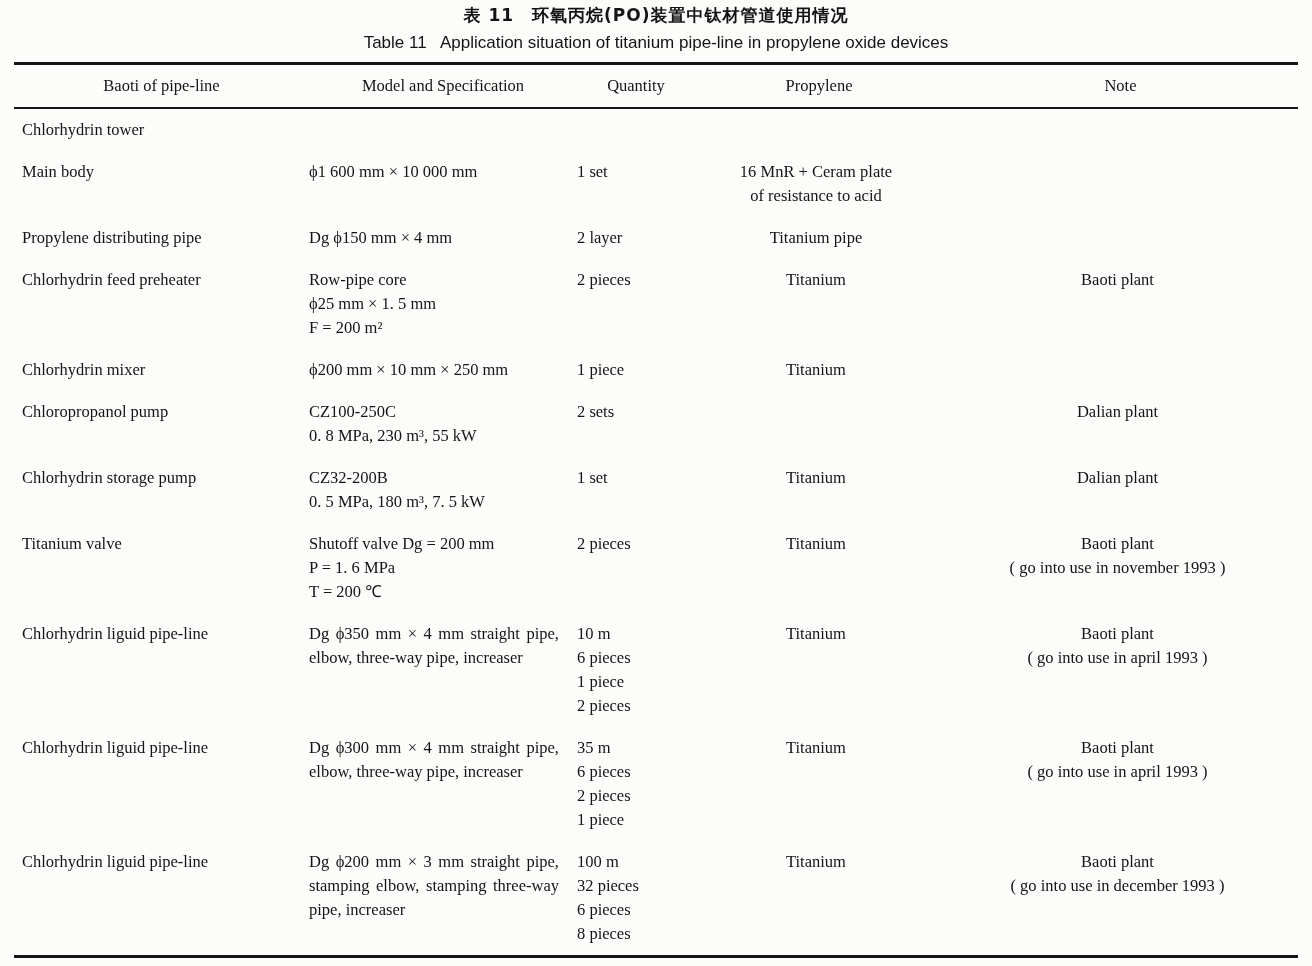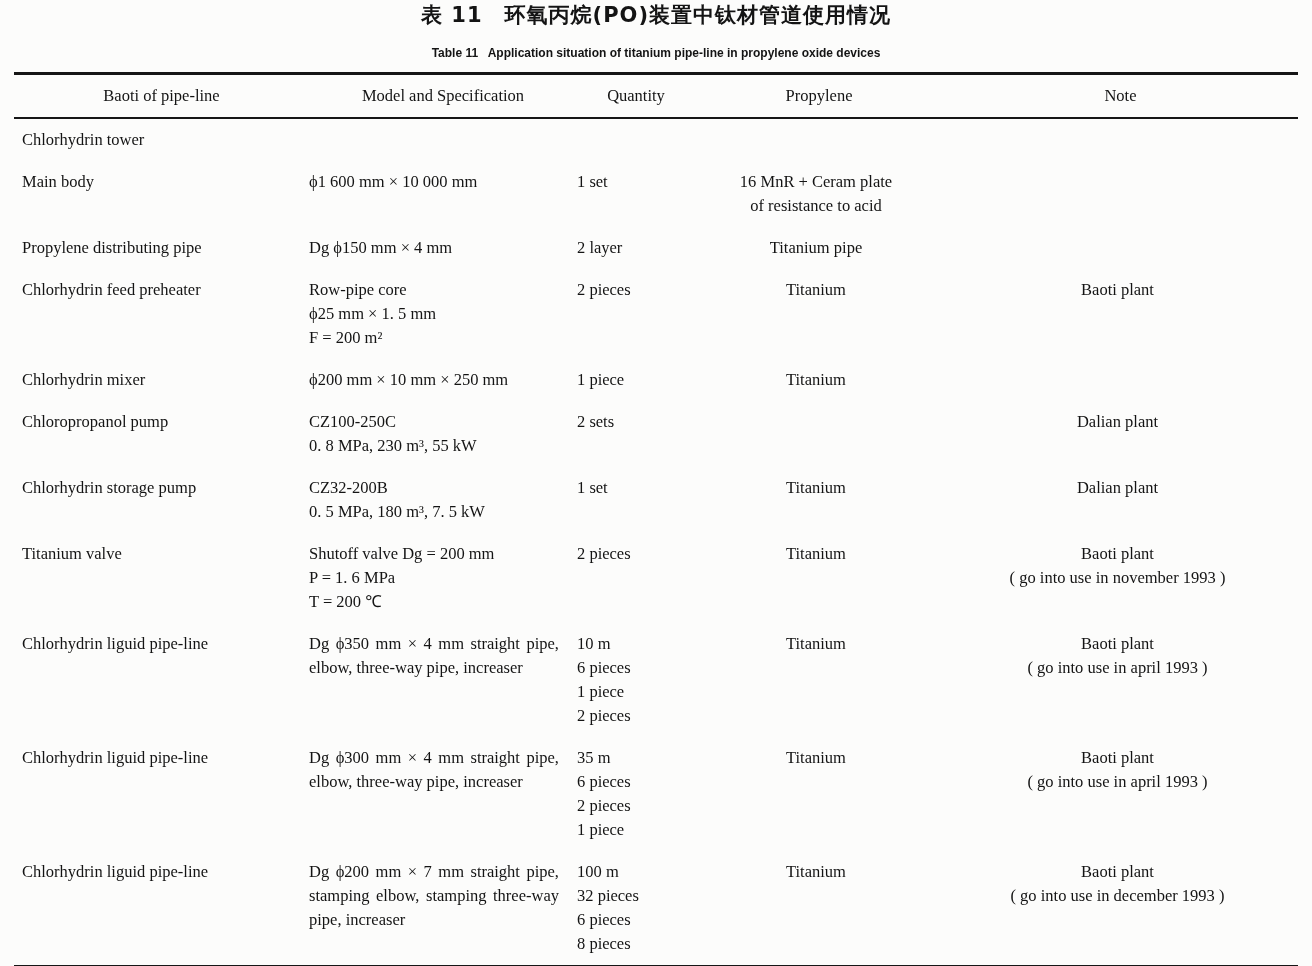--- a/index.html
+++ b/index.html
@@ -12,31 +12,31 @@
   .page {
     width: 1312px;
     height: 966px;
     box-sizing: border-box;
     padding: 4px 14px 0 14px;
     overflow: hidden;
   }
   .title-zh {
     text-align: center;
     font-weight: bold;
-    font-size: 21px;
+    font-size: 17px;
     line-height: 22px;
     font-family: "DejaVu Sans", sans-serif;
     letter-spacing: 1px;
   }
   .title-en {
     text-align: center;
-    font-weight: bold;
-    font-size: 12px;
+    font-weight: normal;
+    font-size: 17px;
     line-height: 20px;
-    margin-top: 17px;
+    margin-top: 7px;
     font-family: "Liberation Sans", sans-serif;
     white-space: pre;
   }
   table.data-table {
     width: 100%;
     border-collapse: collapse;
     table-layout: fixed;
     margin-top: 9px;
     border-top: 3px solid #161616;
     border-bottom: 3px solid #161616;
@@ -180,21 +180,21 @@
         <td class="c-qty">35 m
 6 pieces
 2 pieces
 1 piece</td>
         <td class="c-mat">Titanium</td>
         <td class="c-note">Baoti plant
 ( go into use in april 1993 )</td>
       </tr>
       <tr>
         <td class="c-name">Chlorhydrin liguid pipe-line</td>
-        <td class="c-spec justify">Dg ϕ200 mm × 7 mm straight pipe, stamping elbow, stamping three-way pipe, increaser</td>
+        <td class="c-spec justify">Dg ϕ200 mm × 3 mm straight pipe, stamping elbow, stamping three-way pipe, increaser</td>
         <td class="c-qty">100 m
 32 pieces
 6 pieces
 8 pieces</td>
         <td class="c-mat">Titanium</td>
         <td class="c-note">Baoti plant
 ( go into use in december 1993 )</td>
       </tr>
     </tbody>
   </table>

